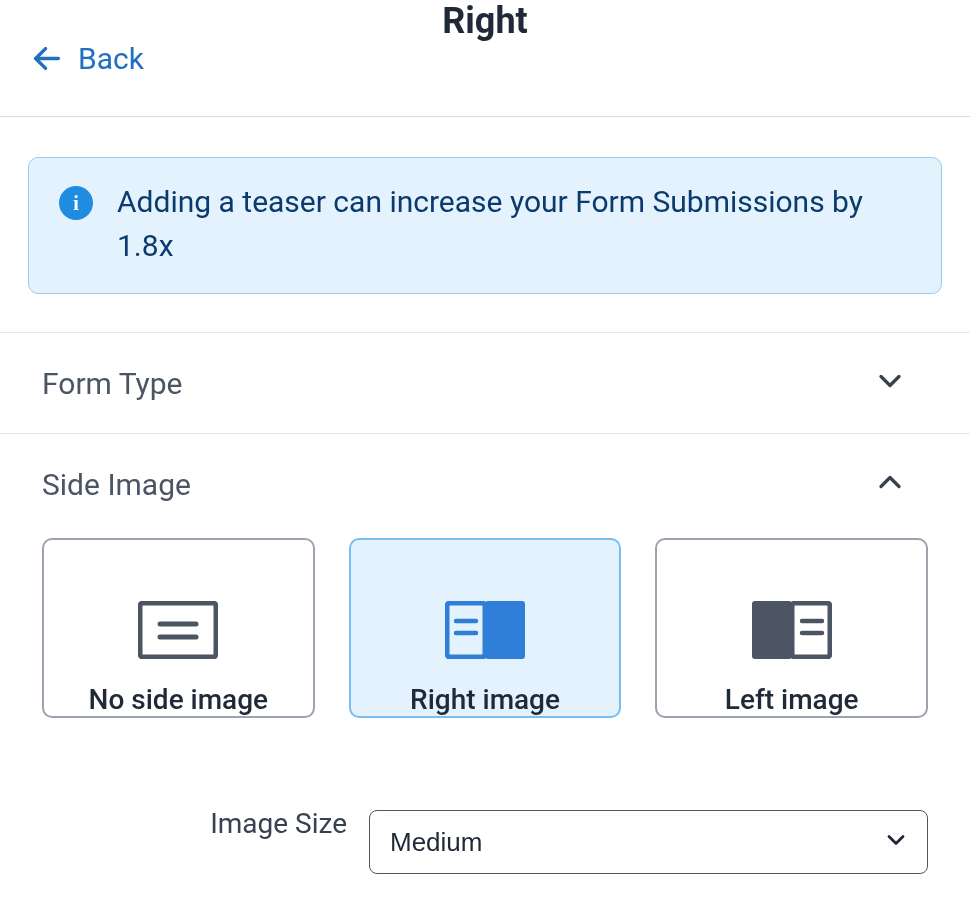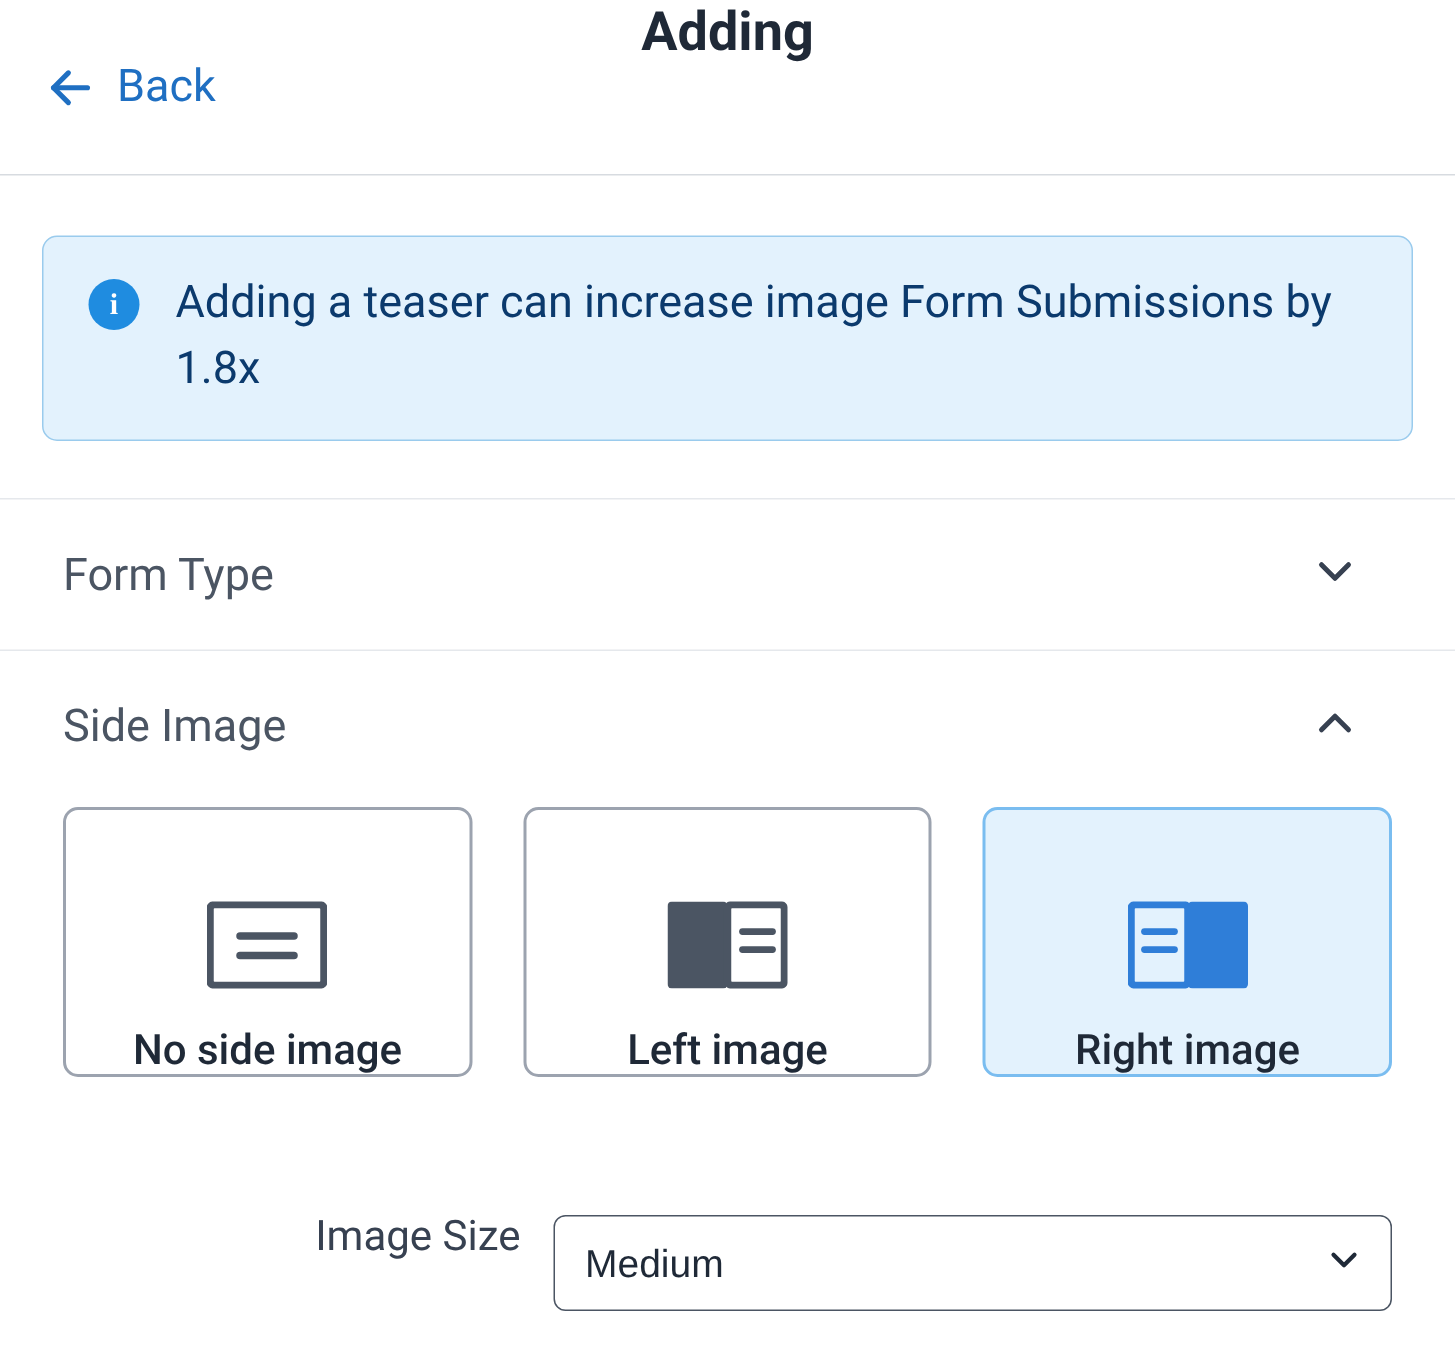--- a/index.html
+++ b/index.html
@@ -160,29 +160,29 @@
 <div class="header">
   <div class="back-link">
     <span>
       <svg width="34" height="34" viewBox="0 0 24 24" fill="none" stroke="#1f6fc2" stroke-width="2.4" stroke-linecap="round" stroke-linejoin="round">
         <line x1="20" y1="12" x2="4" y2="12"></line>
         <polyline points="11 5 4 12 11 19"></polyline>
       </svg>
     </span>
     <span>Back</span>
   </div>
-  <div class="page-title">Adding</div>
+  <div class="page-title">Right</div>
 </div>
 
 <div class="content">
 
   <div class="info-wrap">
     <div class="info-banner">
       <div class="info-icon-circle">i</div>
-      <div class="info-text">Adding a teaser can increase image Form Submissions by 1.8x</div>
+      <div class="info-text">Adding a teaser can increase your Form Submissions by 1.8x</div>
     </div>
   </div>
 
   <div class="section-row bottom-line">
     <div class="section-title">Form Type</div>
     <span class="chev">
       <svg width="36" height="36" viewBox="0 0 24 24" fill="none" stroke="currentColor" stroke-width="2.2" stroke-linecap="round" stroke-linejoin="round">
         <polyline points="6 9 12 15 18 9"></polyline>
       </svg>
     </span>
@@ -203,42 +203,42 @@
       <span>
         <svg class="thumb" width="80" height="58" viewBox="0 0 80 58">
           <rect x="2" y="2" width="76" height="54" rx="3" fill="none" stroke="#4b5563" stroke-width="5"></rect>
           <line x1="22" y1="23" x2="58" y2="23" stroke="#4b5563" stroke-width="5" stroke-linecap="round"></line>
           <line x1="22" y1="36" x2="58" y2="36" stroke="#4b5563" stroke-width="5" stroke-linecap="round"></line>
         </svg>
       </span>
       <div class="option-label">No side image</div>
     </div>
 
+    <div class="option-card selected">
+      <span>
+        <svg class="thumb" width="80" height="58" viewBox="0 0 80 58">
+          <rect x="2" y="2" width="38" height="54" rx="3" fill="none" stroke="#2f7ed8" stroke-width="5"></rect>
+          <line x1="11" y1="20" x2="31" y2="20" stroke="#2f7ed8" stroke-width="4.5" stroke-linecap="round"></line>
+          <line x1="11" y1="32" x2="31" y2="32" stroke="#2f7ed8" stroke-width="4.5" stroke-linecap="round"></line>
+          <rect x="40" y="0" width="40" height="58" rx="3" fill="#2f7ed8"></rect>
+        </svg>
+      </span>
+      <div class="option-label">Right image</div>
+    </div>
+
     <div class="option-card">
       <span>
         <svg class="thumb" width="80" height="58" viewBox="0 0 80 58">
           <rect x="0" y="0" width="40" height="58" rx="3" fill="#4b5563"></rect>
           <rect x="40" y="2" width="38" height="54" rx="3" fill="none" stroke="#4b5563" stroke-width="5"></rect>
           <line x1="50" y1="20" x2="70" y2="20" stroke="#4b5563" stroke-width="4.5" stroke-linecap="round"></line>
           <line x1="50" y1="32" x2="70" y2="32" stroke="#4b5563" stroke-width="4.5" stroke-linecap="round"></line>
         </svg>
       </span>
       <div class="option-label">Left image</div>
-    </div>
-
-    <div class="option-card selected">
-      <span>
-        <svg class="thumb" width="80" height="58" viewBox="0 0 80 58">
-          <rect x="2" y="2" width="38" height="54" rx="3" fill="none" stroke="#2f7ed8" stroke-width="5"></rect>
-          <line x1="11" y1="20" x2="31" y2="20" stroke="#2f7ed8" stroke-width="4.5" stroke-linecap="round"></line>
-          <line x1="11" y1="32" x2="31" y2="32" stroke="#2f7ed8" stroke-width="4.5" stroke-linecap="round"></line>
-          <rect x="40" y="0" width="40" height="58" rx="3" fill="#2f7ed8"></rect>
-        </svg>
-      </span>
-      <div class="option-label">Right image</div>
     </div>
 
   </div>
 
   <div class="field-row">
     <div class="field-label">Image Size</div>
     <div class="select-box">
       <select>
         <option>Medium</option>
       </select>

